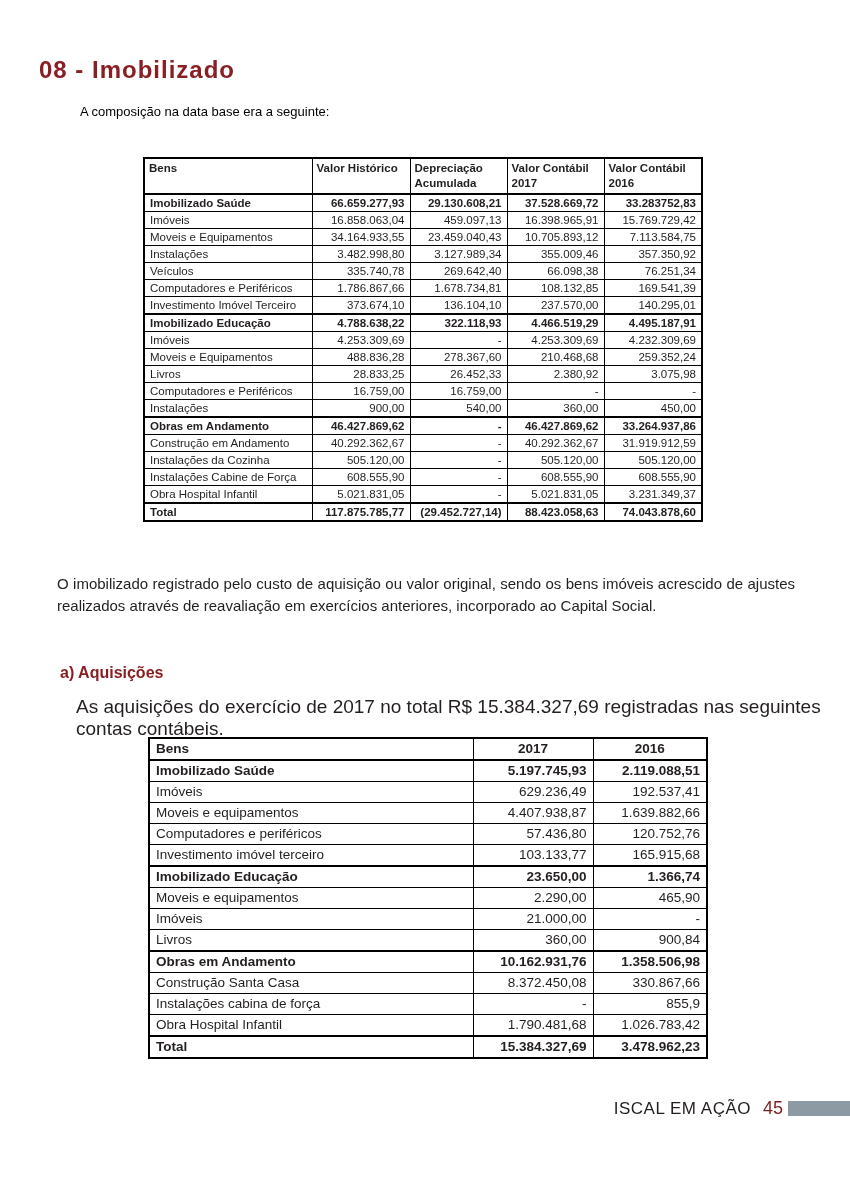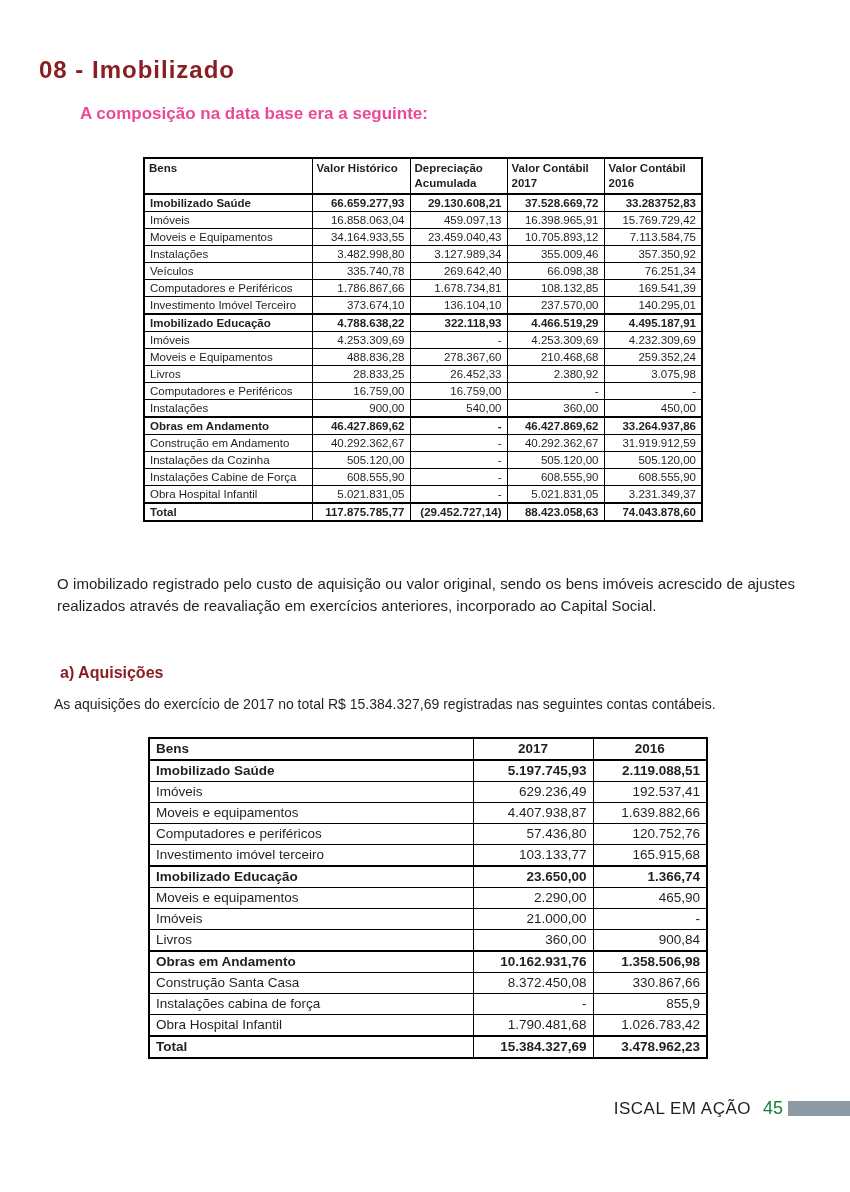--- a/index.html
+++ b/index.html
@@ -12,21 +12,21 @@
     overflow:hidden;
   }
   
   .doc-title{
     position:absolute;left:39px;top:56px;
     font-size:24px;font-weight:bold;color:#8a1f23;
     letter-spacing:1px;
   }
   .intro-text{
     position:absolute;left:80px;top:104px;
-    font-size:17px;color:#ec4899;font-weight:bold;
+    font-size:13px;color:#000000;
   }
 
   
   table{border-collapse:collapse;table-layout:fixed;}
   td,th{overflow:hidden;white-space:nowrap;}
 
   
   #table1-wrap{position:absolute;left:143px;top:157px;}
   #table1{width:558px;font-size:11.5px;border:2px solid #000;}
   #table1 th{
@@ -48,22 +48,22 @@
     position:absolute;left:57px;top:573px;width:738px;
     font-size:15px;line-height:1.45;text-align:justify;
   }
 
   
   .section-a-title{
     position:absolute;left:60px;top:664px;
     font-size:16px;font-weight:bold;color:#8a1f23;
   }
   .section-a-text{
-    position:absolute;left:54px;top:696px;
-    font-size:14px;
+    position:absolute;left:76px;top:696px;
+    font-size:19px;
   }
 
   
   #table2-wrap{position:absolute;left:148px;top:737px;}
   #table2{width:558px;font-size:13.5px;border:2px solid #000;}
   #table2 th{
     border:1px solid #000;border-bottom:2px solid #000;
     font-weight:bold;padding:2px 6px;height:16px;line-height:16px;
   }
   #table2 th.col-bens{text-align:left;}
@@ -79,21 +79,21 @@
   
   .footer{
     position:absolute;right:0;top:1098px;
     display:flex;align-items:center;
   }
   .footer-label{
     font-size:17px;color:#231f20;letter-spacing:0.5px;
     margin-right:12px;
   }
   .footer-page{
-    font-size:18px;color:#15803d;margin-right:5px;font-weight:500;
+    font-size:18px;color:#7f1d1d;margin-right:5px;font-weight:500;
   }
   .footer-bar{
     width:62px;height:15px;background:#8d9aa4;
   }
 </style>
 </head>
 <body>
 
 <div id="page">
 

